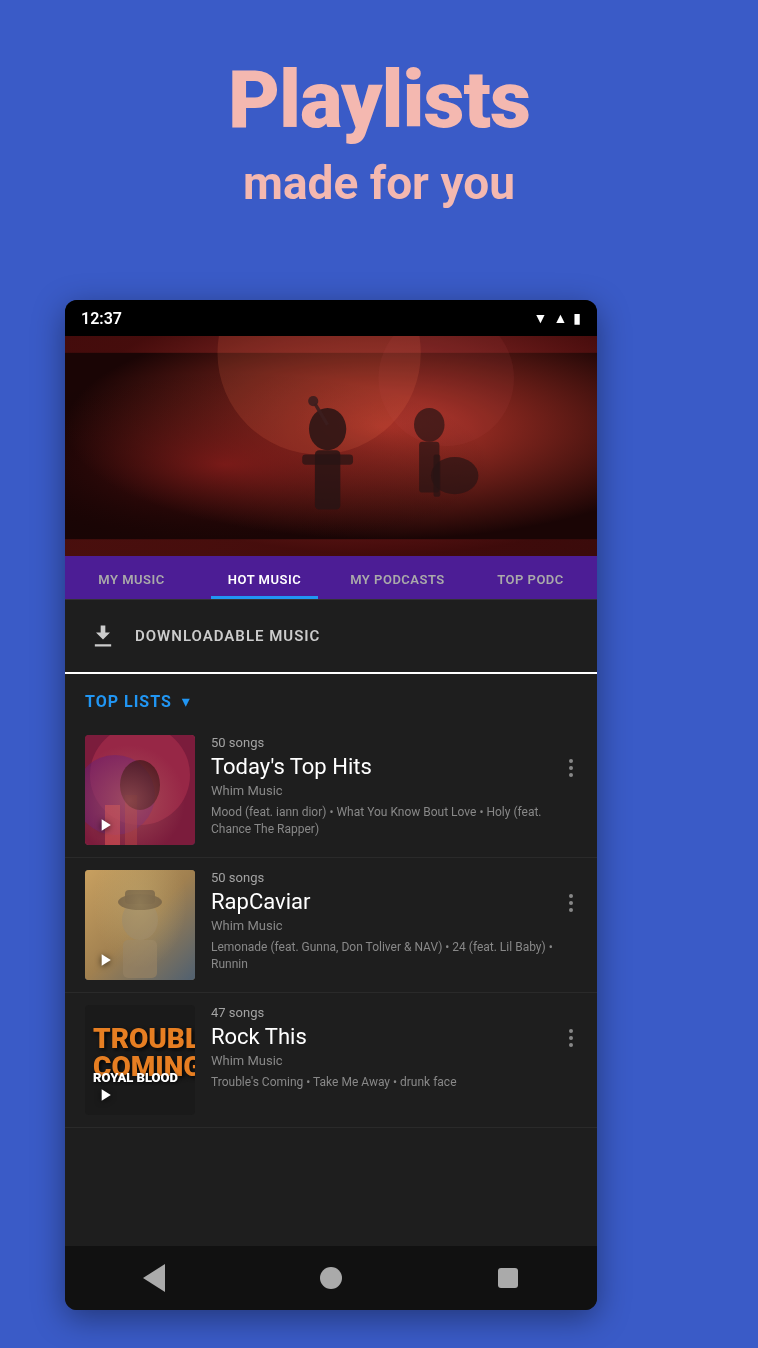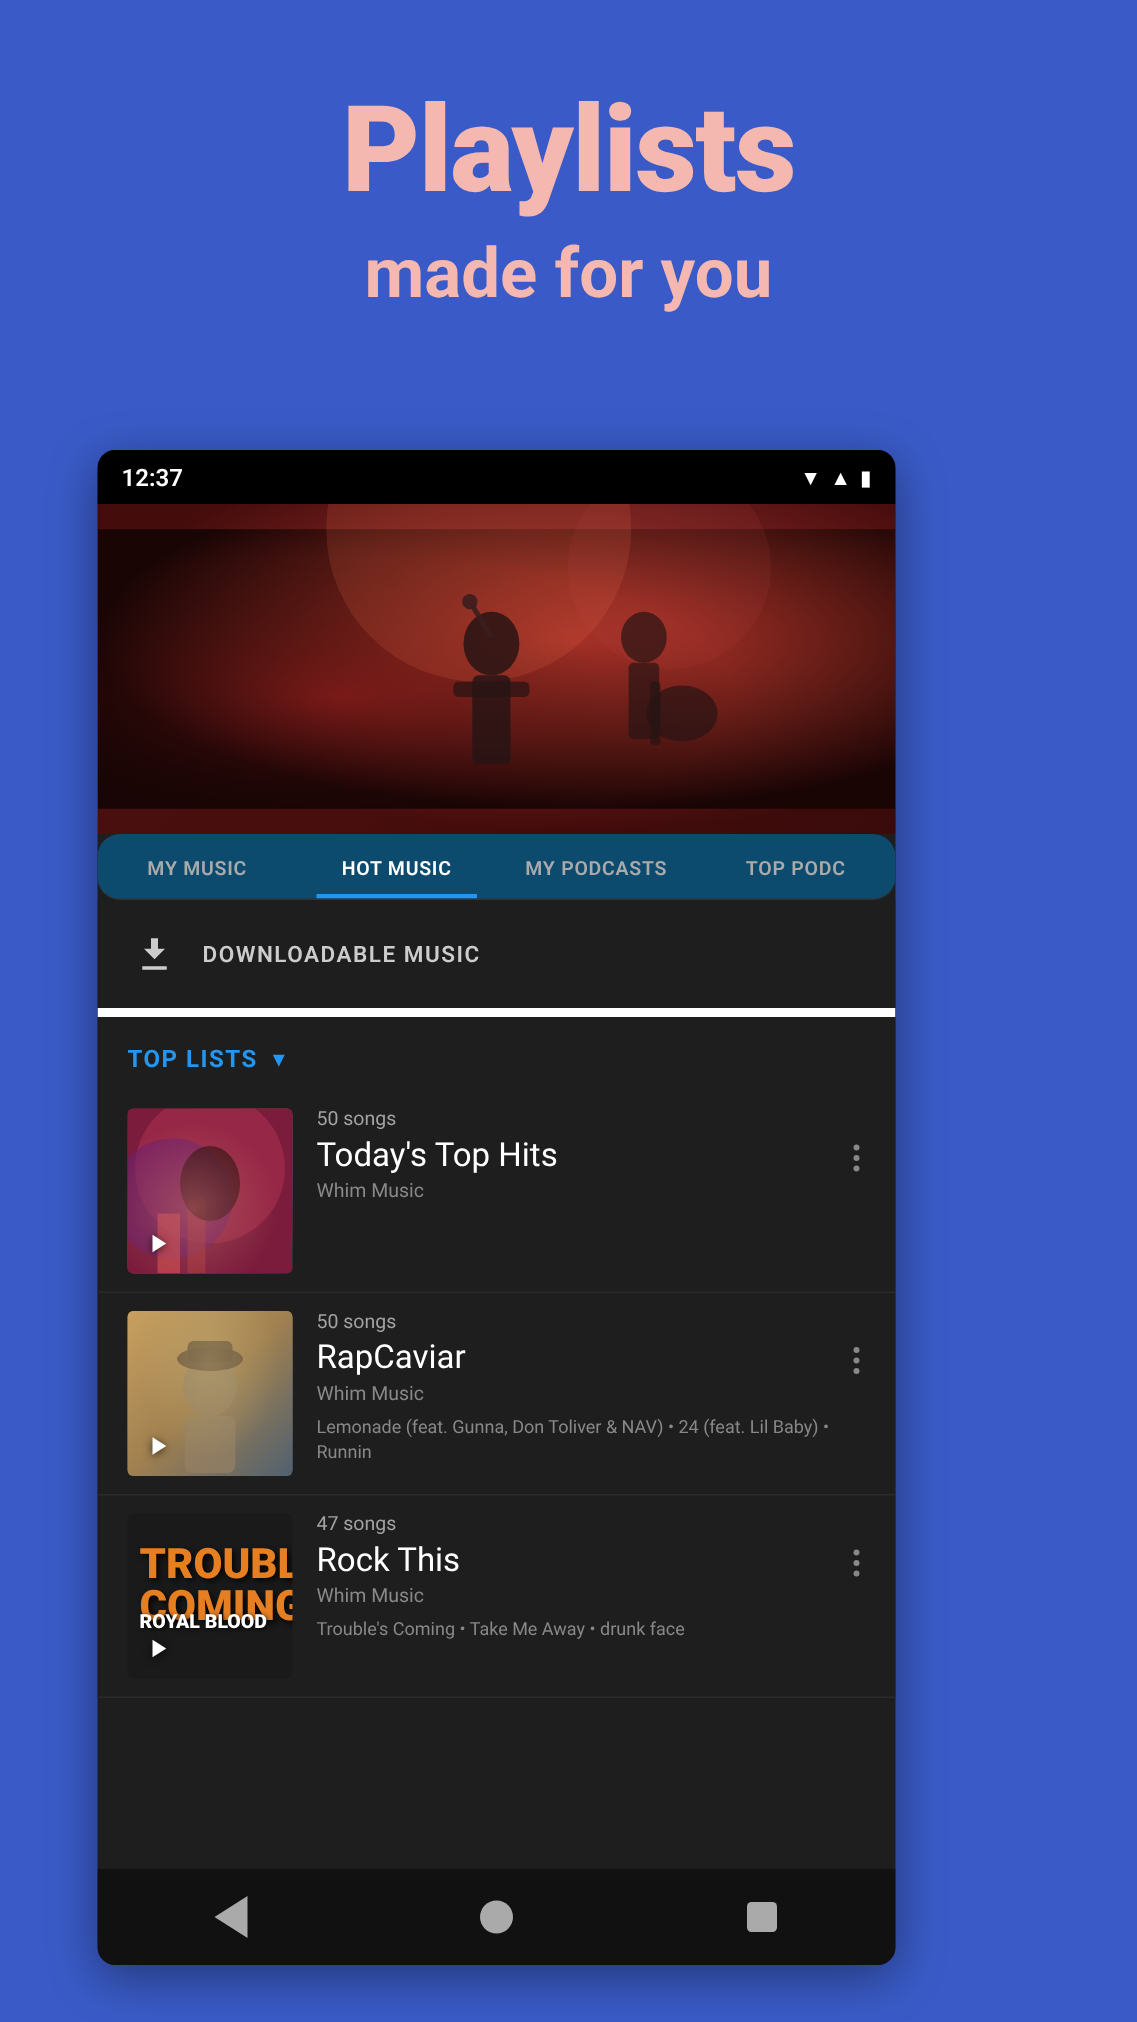--- a/index.html
+++ b/index.html
@@ -80,25 +80,24 @@
     }
     .concert-image::before {
       content: '';
       position: absolute;
       inset: 0;
       background: radial-gradient(ellipse at 60% 40%, rgba(180,60,60,0.7) 0%, rgba(60,10,10,0.9) 70%);
     }
 
     
     .nav-tabs {
-      background: #0c4a6e;
+      background: #4c1d95;
       display: flex;
       border-bottom: 1px solid #333;
       overflow: hidden;
-      border-radius: 15px;
     }
     .nav-tab {
       flex: 1;
       padding: 16px 6px 12px;
       text-align: center;
       font-size: 13px;
       font-weight: 600;
       color: #aaa;
       letter-spacing: 0.5px;
       cursor: pointer;
@@ -122,21 +121,21 @@
     .content-area {
       background: #1e1e1e;
       flex: 1;
     }
 
     
     .download-row {
       display: flex;
       align-items: center;
       padding: 18px 20px;
-      border-bottom: 6px solid #ffffff;
+      border-bottom: 2px solid #ffffff;
     }
     .download-icon {
       width: 36px;
       height: 36px;
       margin-right: 14px;
       display: flex;
       align-items: center;
       justify-content: center;
     }
     .download-icon svg {
@@ -428,20 +427,21 @@
         <div class="play-btn">
           <svg width="20" height="20" viewBox="0 0 24 24" xmlns="http://www.w3.org/2000/svg">
             <path d="M8 5v14l11-7z"></path>
           </svg>
         </div>
       </div>
       <div class="playlist-info">
         <div class="playlist-song-count">50 songs</div>
         <div class="playlist-name">Today's Top Hits</div>
         <div class="playlist-provider">Whim Music</div>
+        <div class="playlist-tracks">Mood (feat. iann dior) • What You Know Bout Love • Holy (feat. Chance The Rapper)</div>
       </div>
       <div class="playlist-more">
         <div class="more-dots">
           <div class="more-dot"></div>
           <div class="more-dot"></div>
           <div class="more-dot"></div>
         </div>
       </div>
     </div>
 

